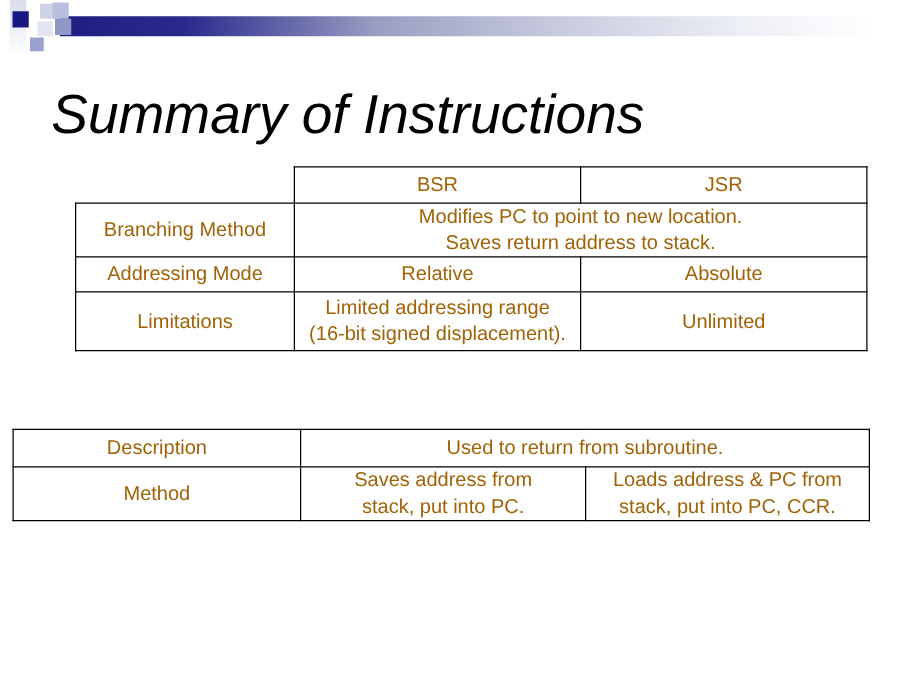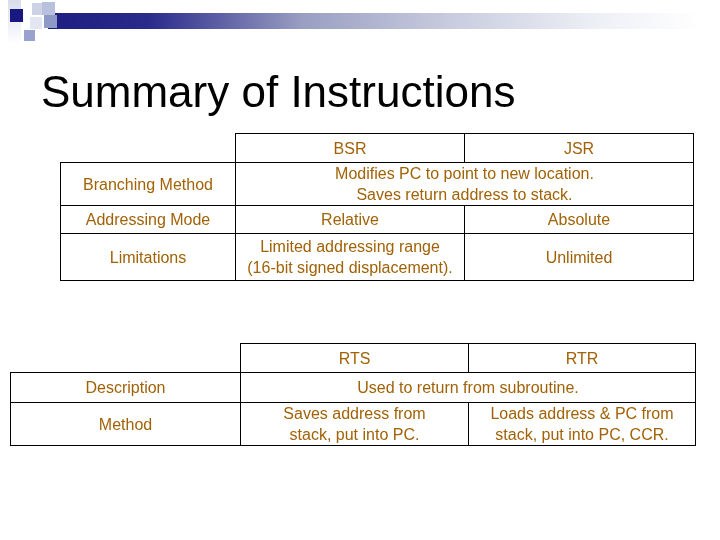--- a/index.html
+++ b/index.html
@@ -42,20 +42,21 @@
   
   .title {
     position: absolute;
     left: 41px; top: 69px;
     margin: 0;
     font-size: 44px;
     font-weight: 400;
     line-height: 1.05;
     color: #000000;
     white-space: nowrap;
+    font-style: italic;
   }
 
   
   table.itable {
     position: absolute;
     border-collapse: collapse;
     table-layout: fixed;
     font-size: 16px;
     line-height: 21px;
     color: #a16207;
@@ -138,25 +139,20 @@
     </tbody>
   </table>
 
   <table class="itable t2">
     <colgroup>
       <col class="c-label">
         <col class="c-a">
         <col class="c-b">
     </colgroup>
     <tbody>
-      <tr class="r-hdr">
-        <td class="ghost"></td>
-        <td>RTS</td>
-        <td>RTR</td>
-      </tr>
       <tr class="r-des">
         <td>Description</td>
         <td colspan="2">Used to return from subroutine.</td>
       </tr>
       <tr class="r-met">
         <td>Method</td>
         <td>Saves address from
 stack, put into PC.</td>
         <td>Loads address &amp; PC from
 stack, put into PC, CCR.</td>

